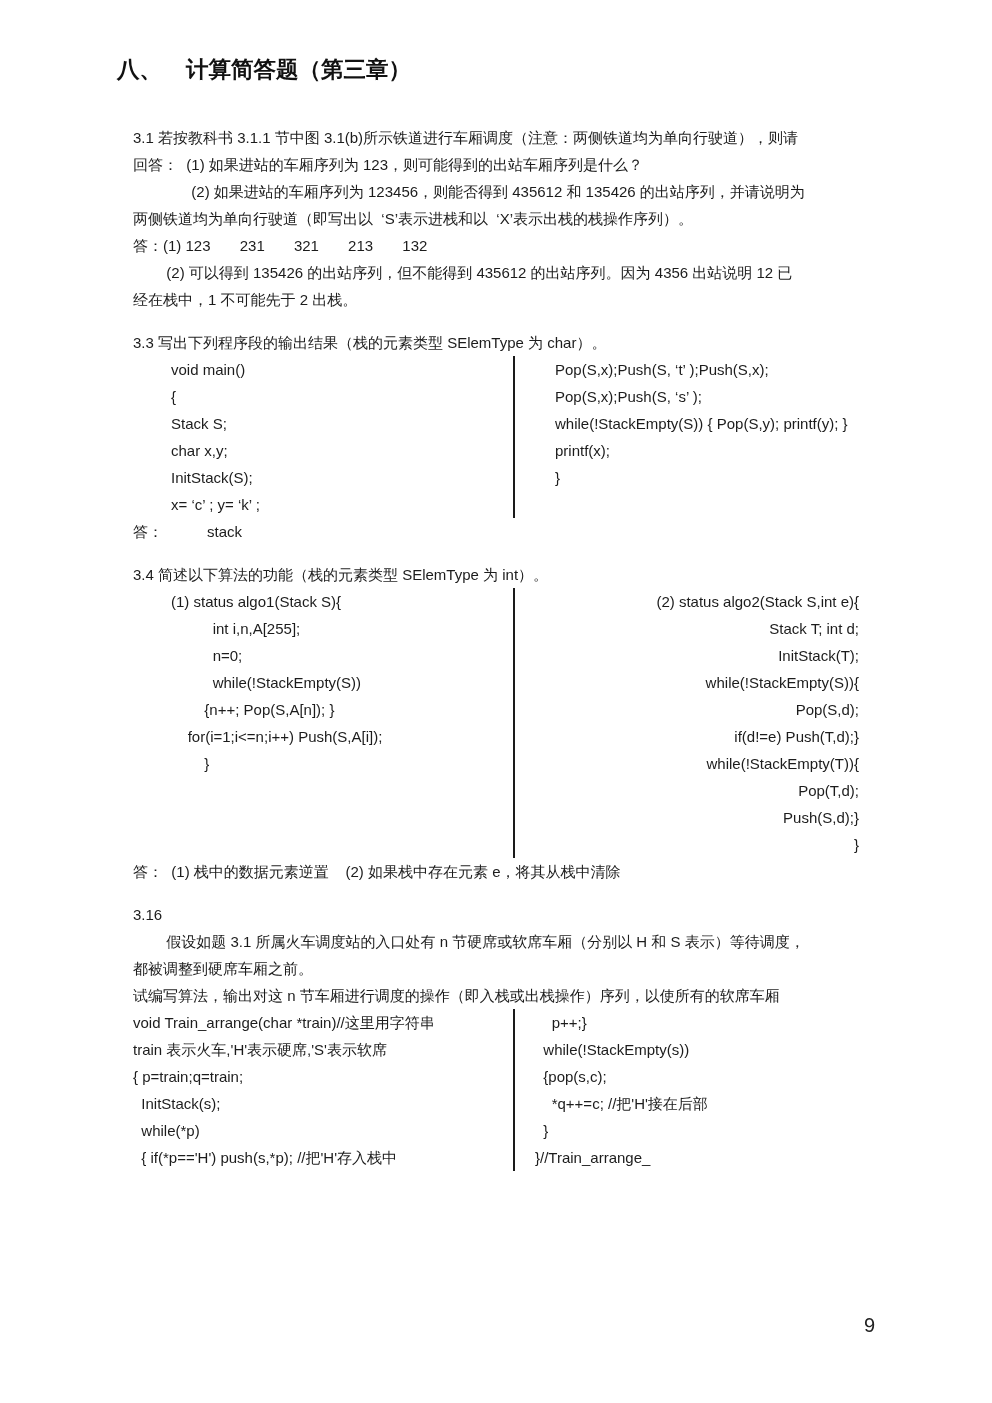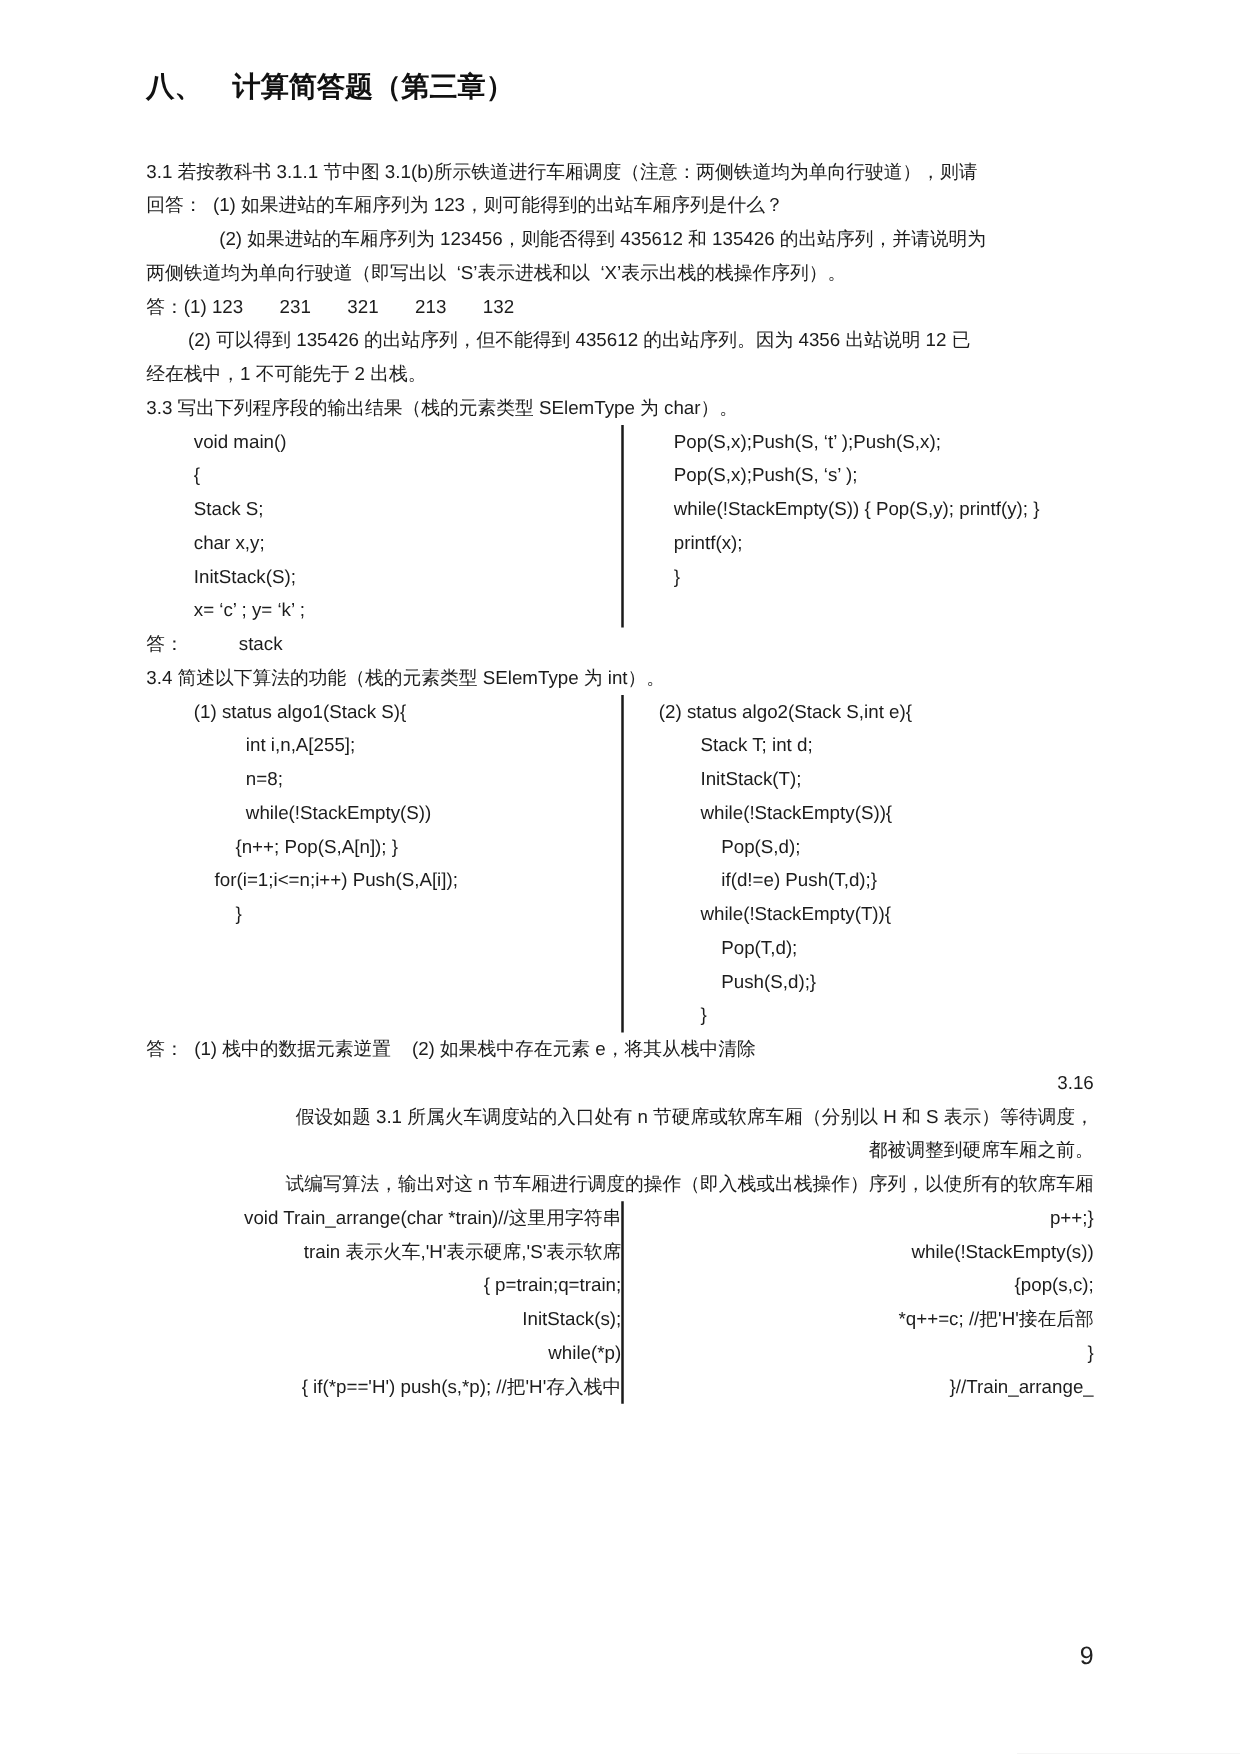--- a/index.html
+++ b/index.html
@@ -8,31 +8,31 @@
     position:relative; box-sizing:border-box;
     padding:54px 117px 0 117px;
     font-family:Liberation Sans, sans-serif;
     color:#1c1c1c; font-size:15px; line-height:27px;
     overflow:hidden;
   }
   .doc-title { margin:0 0 38px 0; font-size:22.5px; line-height:32px; font-weight:bold; color:#111; }
   .doc-title .title-text { margin-left:24px; }
   .tline { white-space:pre; overflow:hidden; }
   .code-line { white-space:pre; overflow:hidden; }
-  section.q { margin:0; }
+  section.q { margin:16px; }
   .sec-gap-33 { margin-top:24px; }
   .sec-gap-34 { margin-top:32px; }
-  .sec-gap-316 { margin-top:24px;text-align:right; }
+  .sec-gap-316 { margin-top:24px; }
   .code-row { display:flex; align-items:stretch; }
   .col-left { width:380px; box-sizing:border-box; flex:0 0 380px; }
   .col-right { flex:1 1 auto; box-sizing:border-box; }
   .divider { width:2px; background:#1a1a1a; flex:0 0 2px; }
   .q33 .col-left, .q34 .col-left { padding-left:38px; }
   .q33 .col-right { padding-left:40px; }
-  .q34 .col-right { padding-left:28px; }
+  .q34 .col-right { padding-left:28px;text-align:right; }
   .q316 .col-left { padding-left:0; }
   .q316 .col-right { padding-left:20px; }
   .ans-val { margin-left:44px; }
   .page-number { position:absolute; right:117px; bottom:66px; font-size:20px; line-height:24px; color:#222; }
 </style>
 </head>
 <body>
 
 <div class="page">
 
@@ -70,21 +70,21 @@
     </div>
     <div class="tline"><span>答：</span><span class="ans-val">stack</span></div>
   </section>
 
   <section class="q q34 sec-gap-34">
     <div class="tline">3.4 简述以下算法的功能（栈的元素类型 SElemType 为 int）。</div>
     <div class="code-row">
       <div class="col-left">
         <div class="code-line">(1) status algo1(Stack S){</div>
         <div class="code-line">          int i,n,A[255];</div>
-        <div class="code-line">          n=8;</div>
+        <div class="code-line">          n=0;</div>
         <div class="code-line">          while(!StackEmpty(S))</div>
         <div class="code-line">        {n++; Pop(S,A[n]); }</div>
         <div class="code-line">    for(i=1;i&lt;=n;i++) Push(S,A[i]);</div>
         <div class="code-line">        }</div>
       </div>
       <div class="divider"></div>
       <div class="col-right">
         <div class="code-line">(2) status algo2(Stack S,int e){</div>
         <div class="code-line">        Stack T; int d;</div>
         <div class="code-line">        InitStack(T);</div>

